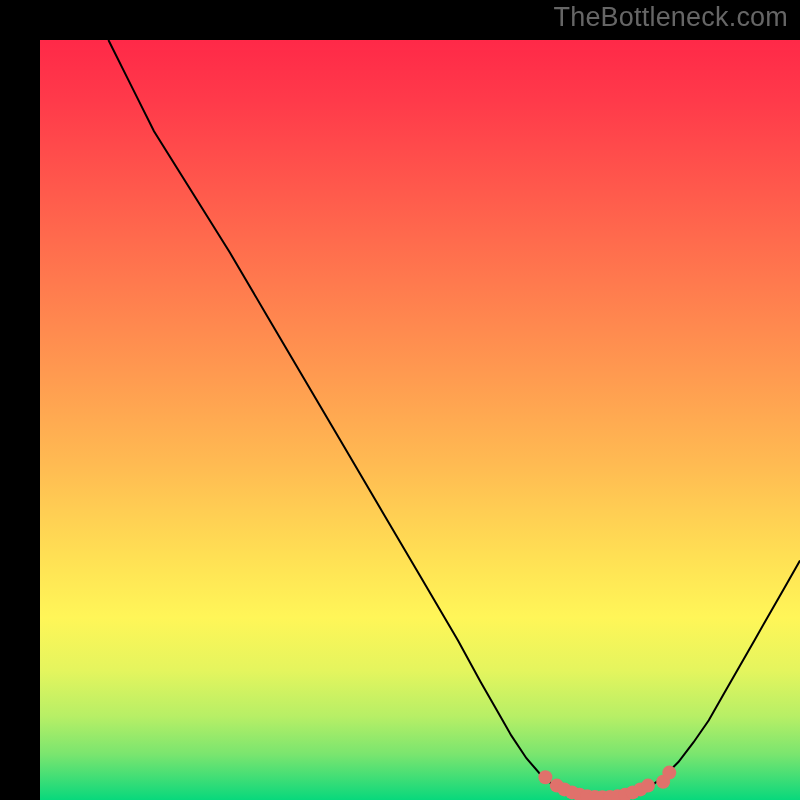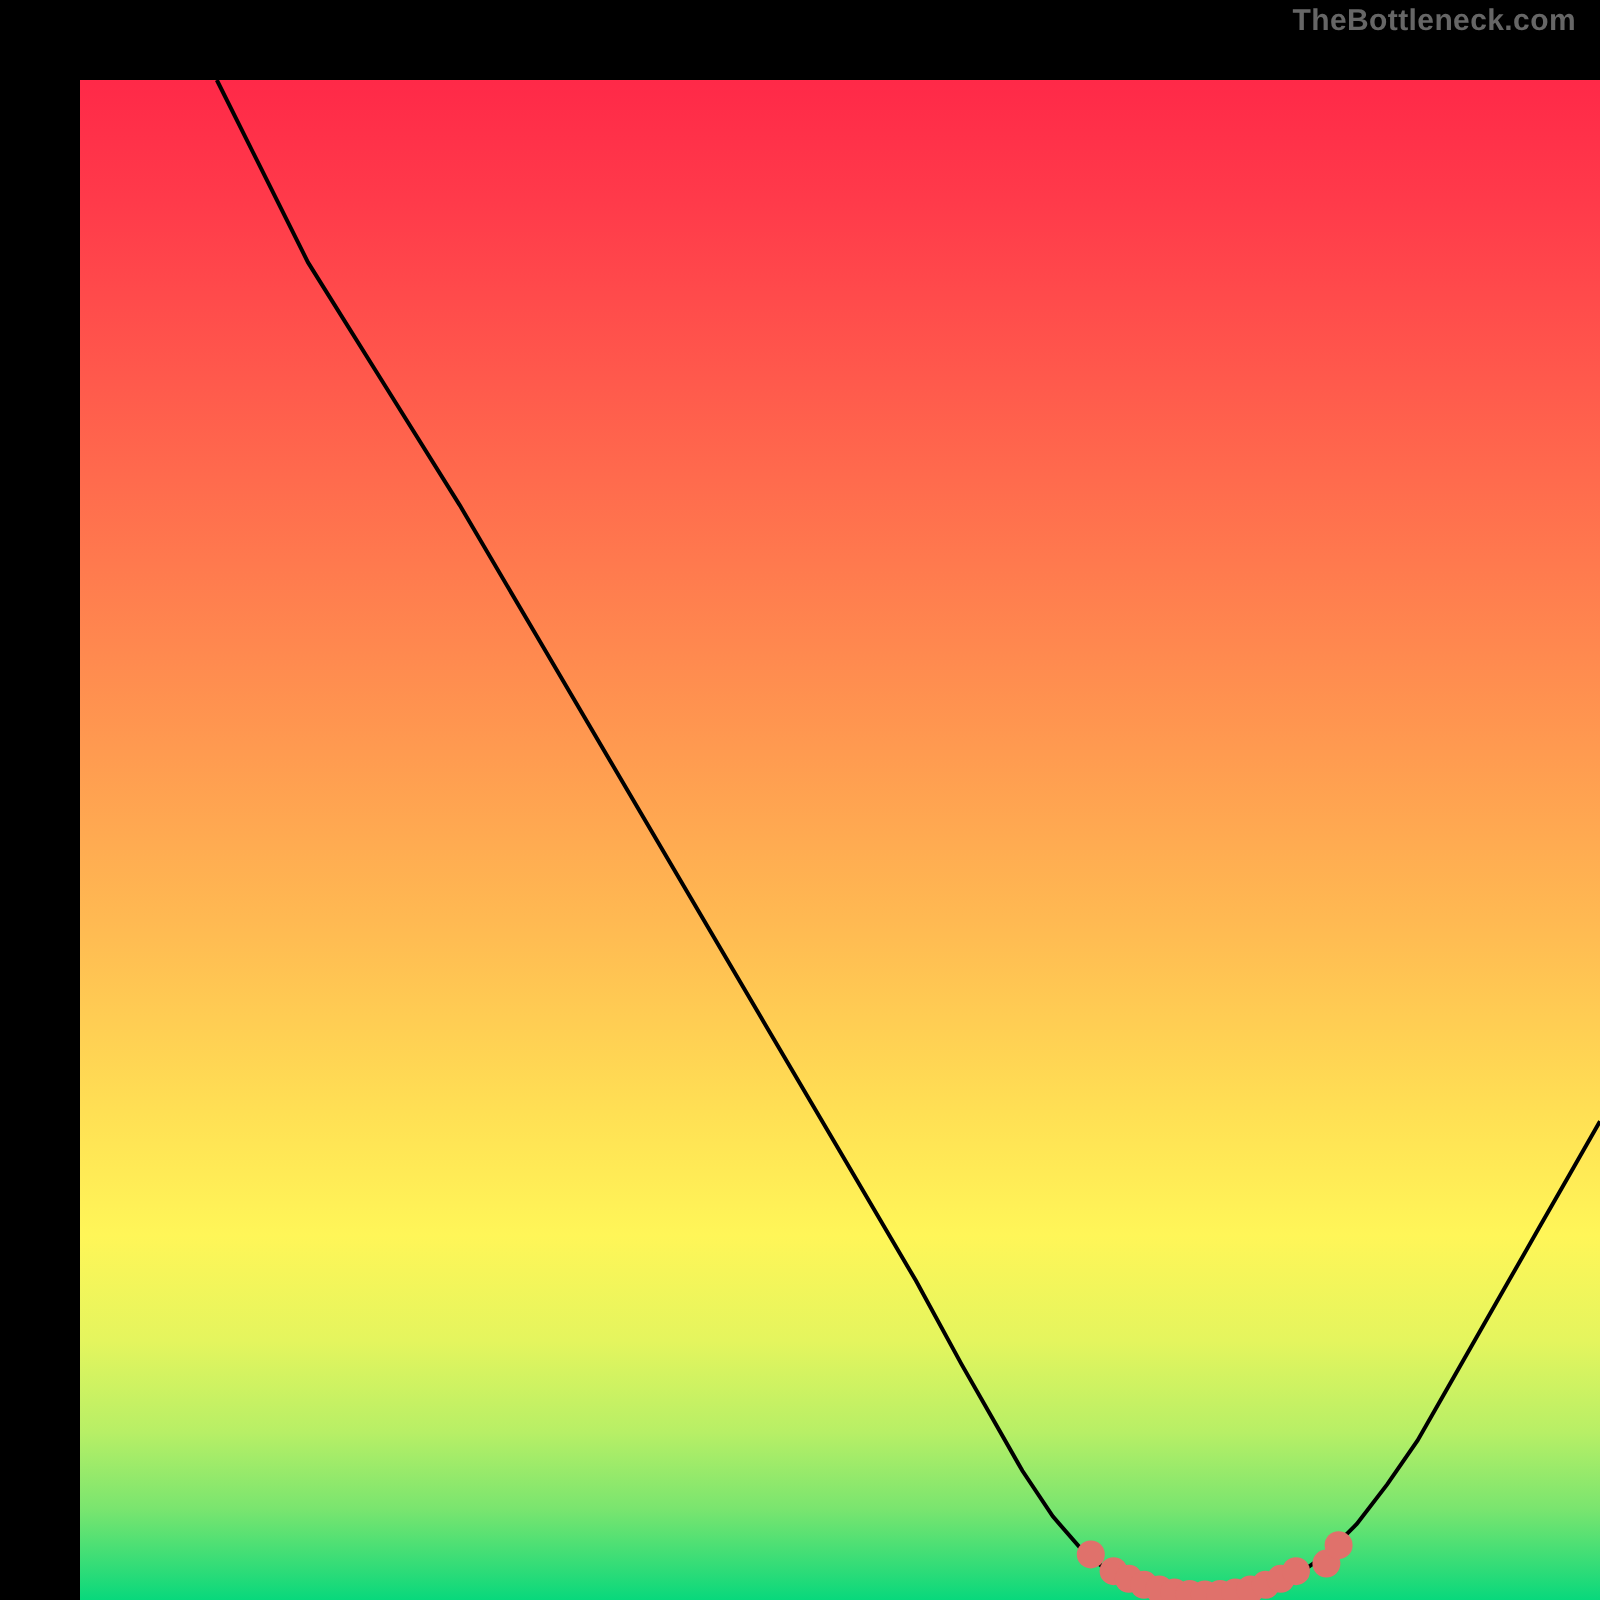--- a/index.html
+++ b/index.html
@@ -17,22 +17,22 @@
     top: 20px;
     width: 760px;
     height: 760px;
     background: #000;
   }
   .watermark {
     position: absolute;
     top: 2px;
     right: 12px;
     color: #666;
-    font-size: 15px;
-    font-weight: 700;
+    font-size: 27px;
+    font-weight: 400;
     letter-spacing: 0.2px;
     z-index: 20;
     text-align: center;
   }
   .plot-area {
     position: absolute;
     left: 20px;
     top: 20px;
     width: 760px;
     height: 760px;

